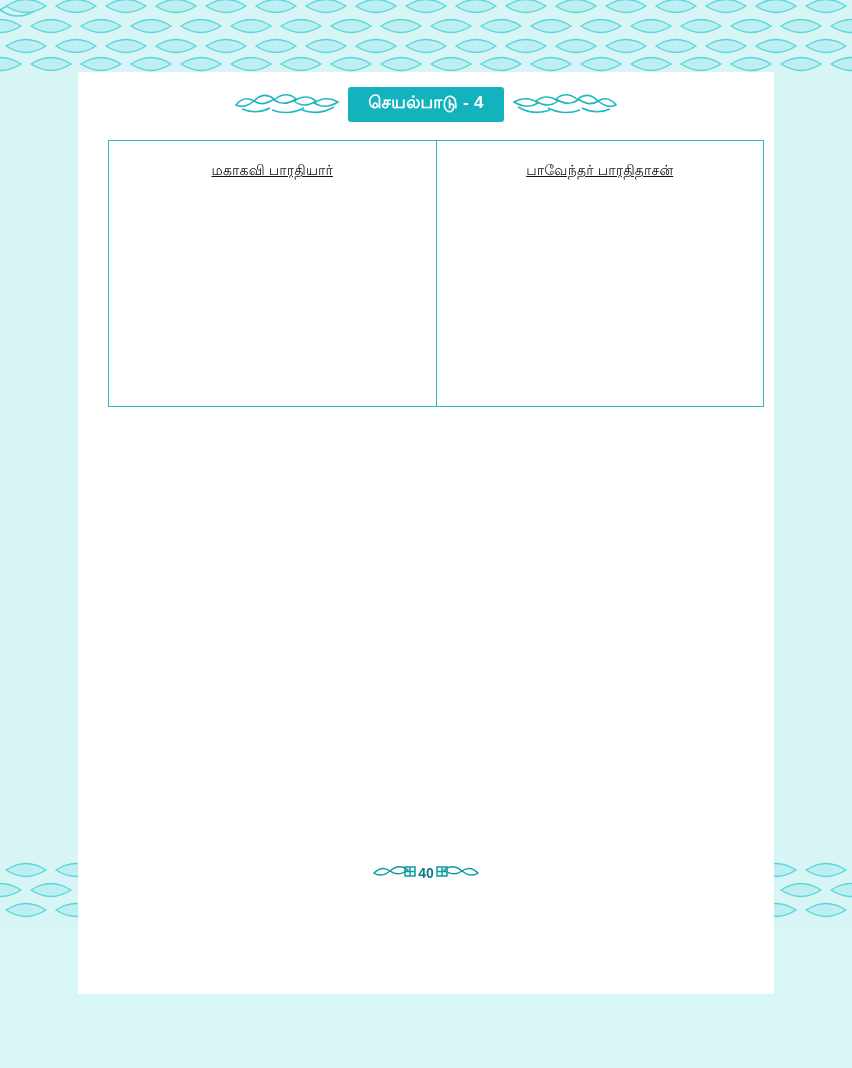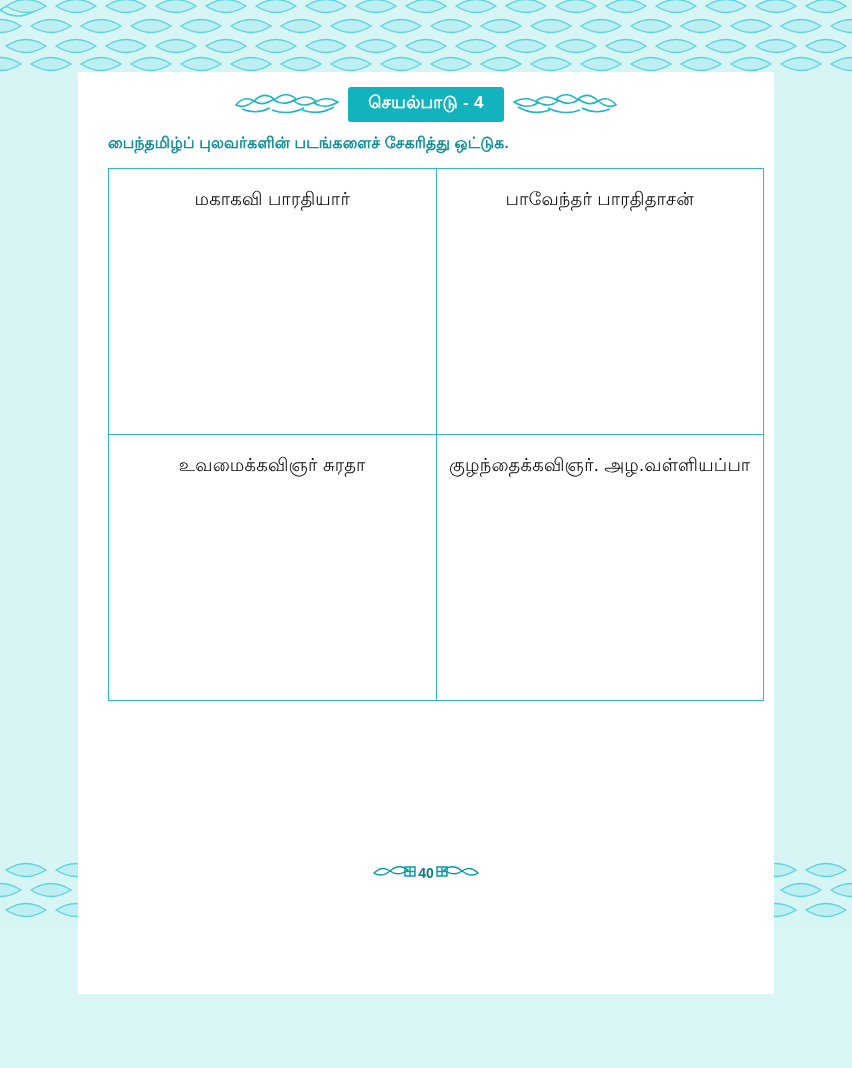--- a/index.html
+++ b/index.html
@@ -93,23 +93,24 @@
   .grid td {
     border: 1px solid #2fb9c4;
     height: 266px;
     vertical-align: top;
     text-align: center;
     padding-top: 20px;
     box-sizing: border-box;
   }
   .cell-label {
     color: #111111;
-    font-size: 18px;
+    font-size: 14px;
     letter-spacing: .2px;
     display: inline-block;
+    text-decoration: underline;
   }
 
   
   .footer {
     position: absolute;
     left: 0;
     bottom: 46px;
     width: 852px;
     display: flex;
     align-items: center;
@@ -312,40 +313,31 @@
             <path d="M62 10 q12 -8 22 0 q-12 8 -22 0 z"></path>
             <path d="M82 12 q12 -8 24 -1 q-13 8 -24 1 z"></path>
             <path d="M10 18 q14 6 28 -1"></path>
             <path d="M40 19 q16 6 32 -2"></path>
             <path d="M70 19 q16 6 32 -3"></path>
           </g>
         </svg>
       </span>
     </div>
 
-    <div class="instruction">பைந்தமிழ்ப் புலவர்களின் படங்களைச் சேகரித்து ஒட்டுக.</div>
 
     <table class="grid">
       <tbody>
         <tr>
           <td>
             <span class="cell-label">மகாகவி பாரதியார்</span>
           </td>
           <td>
             <span class="cell-label">பாவேந்தர் பாரதிதாசன்</span>
           </td>
         </tr>
-        <tr>
-          <td>
-            <span class="cell-label">உவமைக்கவிஞர் சுரதா</span>
-          </td>
-          <td>
-            <span class="cell-label">குழந்தைக்கவிஞர். அழ.வள்ளியப்பா</span>
-          </td>
-        </tr>
       </tbody>
     </table>
   </div>
 
   <div class="footer">
     <span class="foot-orn">
       <svg width="46" height="16" viewBox="0 0 46 16" xmlns="http://www.w3.org/2000/svg">
         <g fill="none" stroke="#0e9aa3" stroke-width="1.5">
           <path d="M2 9 q8 -8 16 -2 q-9 7 -16 2 z"></path>
           <path d="M18 7 q9 -8 18 -1 q-10 7 -18 1 z"></path>

